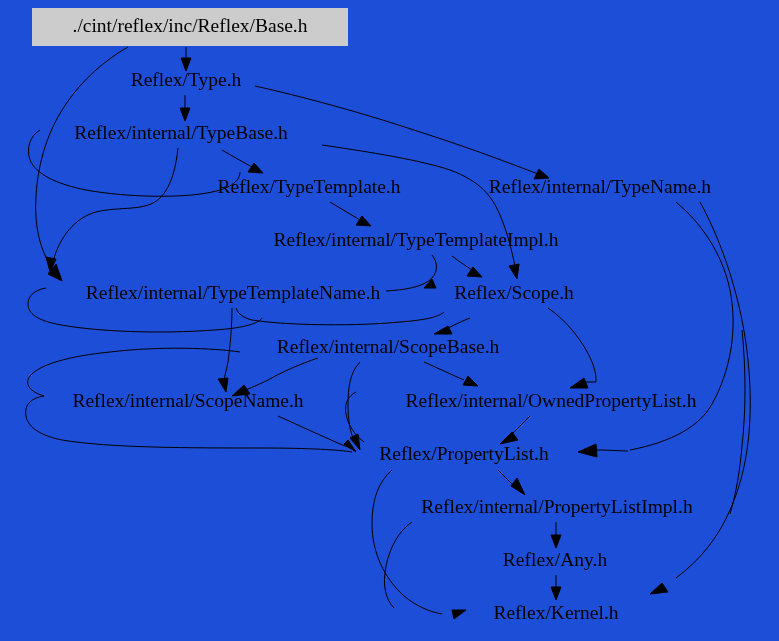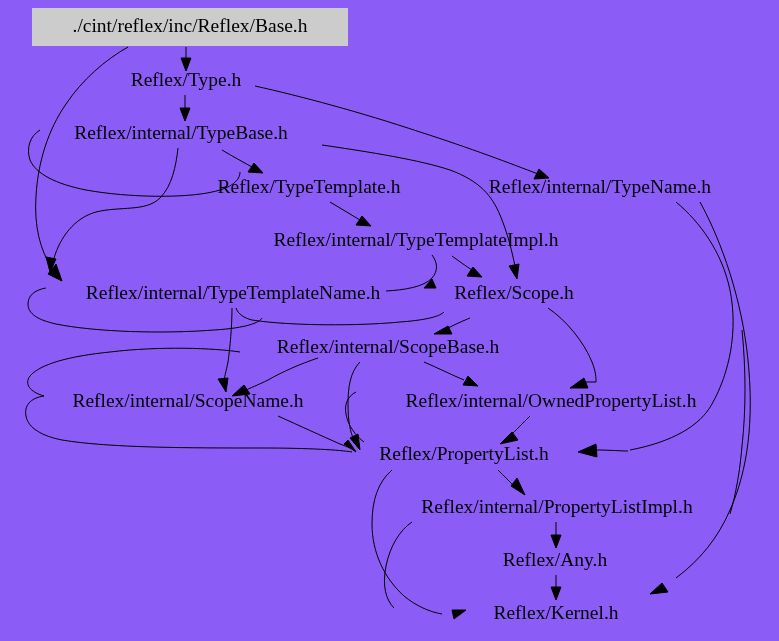--- a/index.html
+++ b/index.html
@@ -4,21 +4,21 @@
 <style>
   html, body {
     margin: 0;
     padding: 0;
     background: #ffffff;
   }
   #graph-root {
     position: relative;
     width: 779px;
     height: 641px;
-    background: #8b5cf6;
+    background: #1d4ed8;
     overflow: hidden;
     font-family: "Liberation Serif", "DejaVu Serif", serif;
   }
   svg#graph-canvas {
     position: absolute;
     left: 0;
     top: 0;
     width: 779px;
     height: 641px;
   }

